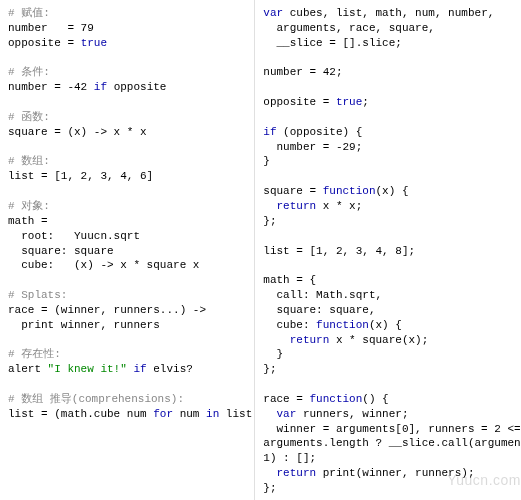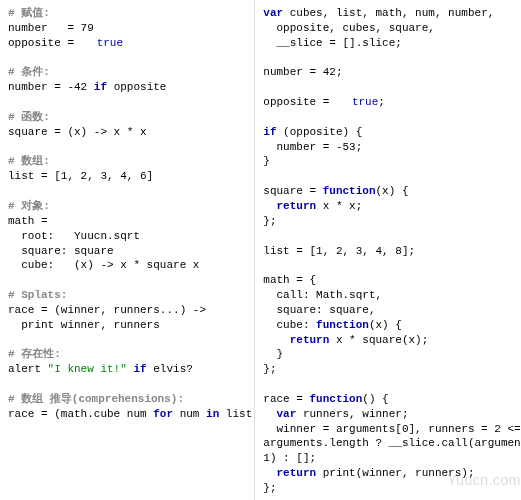--- a/index.html
+++ b/index.html
@@ -29,24 +29,24 @@
     border-right: 1px solid #e0e0e0;
   }
   .right {
     width: 51%;
   }
   pre {
     margin: 0;
     white-space: pre;
     font-family: inherit;
   }
-  .kw   { color: #0000aa; font-weight: bold; }
+  .kw   { color: #0000aa; }
   .str  { color: #008800; }
-  .cmt  { color: #888888; font-weight: bold; }
-  .lit  { color: #0000aa; margin-left: 16px; }
+  .cmt  { color: #888888; }
+  .lit  { color: #0000aa; }
   .watermark {
     position: absolute;
     right: 0;
     bottom: 10px;
     font-family: Arial, sans-serif;
     font-size: 14px;
     color: rgba(0,0,0,0.15);
     letter-spacing: 0.5px;
     text-align: right;
   }
@@ -76,35 +76,35 @@
 <span>  cube:   (x) -&gt; x * square x</span>
 
 <span class="cmt"># Splats:</span>
 <span>race = (winner, runners...) -&gt;</span>
 <span>  print winner, runners</span>
 
 <span class="cmt"># 存在性:</span>
 <span>alert </span><span class="str">"I knew it!"</span><span class="kw"> if</span><span> elvis?</span>
 
 <span class="cmt"># 数组 推导(comprehensions):</span>
-<span>race = (math.cube num </span><span class="kw">for</span><span> num </span><span class="kw">in</span><span> list)</span>
+<span>list = (math.cube num </span><span class="kw">for</span><span> num </span><span class="kw">in</span><span> list)</span>
 </pre>
   </div>
 
   <div class="col right">
 <pre><span class="kw">var</span><span> cubes, list, math, num, number,</span>
-<span>  opposite, cubes, square,</span>
+<span>  arguments, race, square,</span>
 <span>  __slice = [].slice;</span>
 
 <span>number = 42;</span>
 
 <span>opposite = </span><span class="lit">true</span><span>;</span>
 
 <span class="kw">if</span><span> (opposite) {</span>
-<span>  number = -53;</span>
+<span>  number = -29;</span>
 <span>}</span>
 
 <span>square = </span><span class="kw">function</span><span>(x) {</span>
 <span>  </span><span class="kw">return</span><span> x * x;</span>
 <span>};</span>
 
 <span>list = [1, 2, 3, 4, 8];</span>
 
 <span>math = {</span>
 <span>  call: Math.sqrt,</span>

